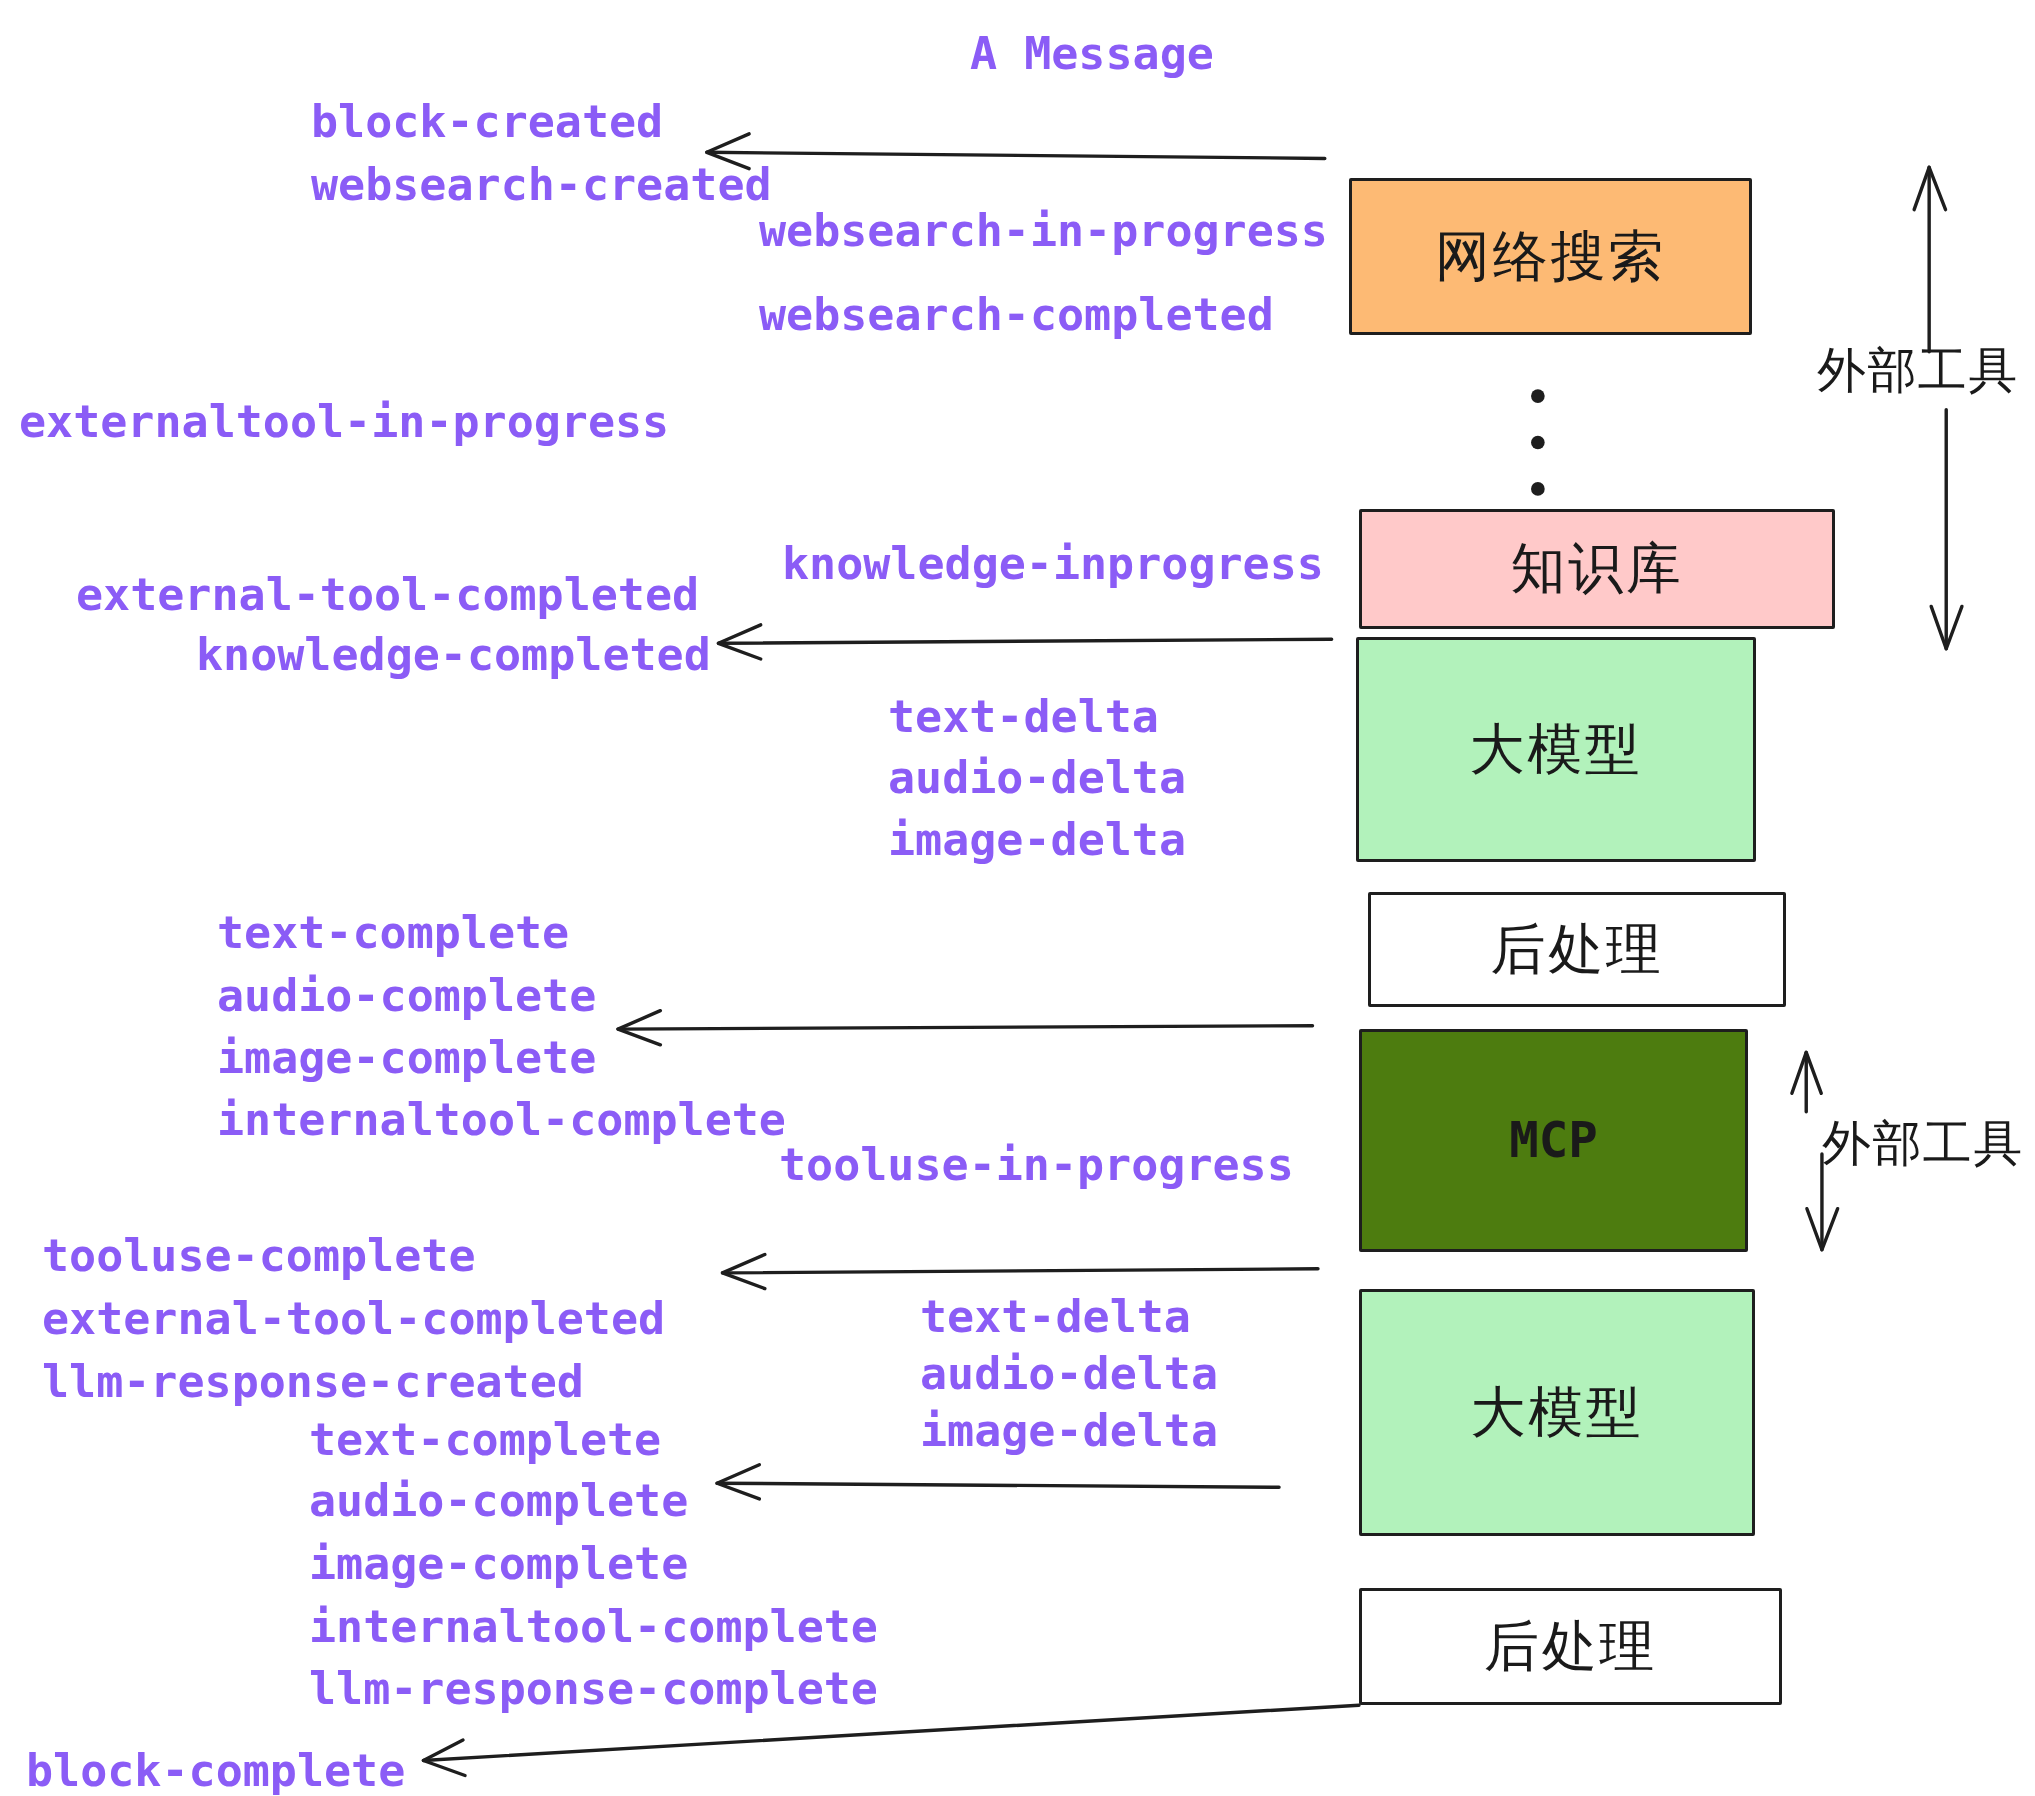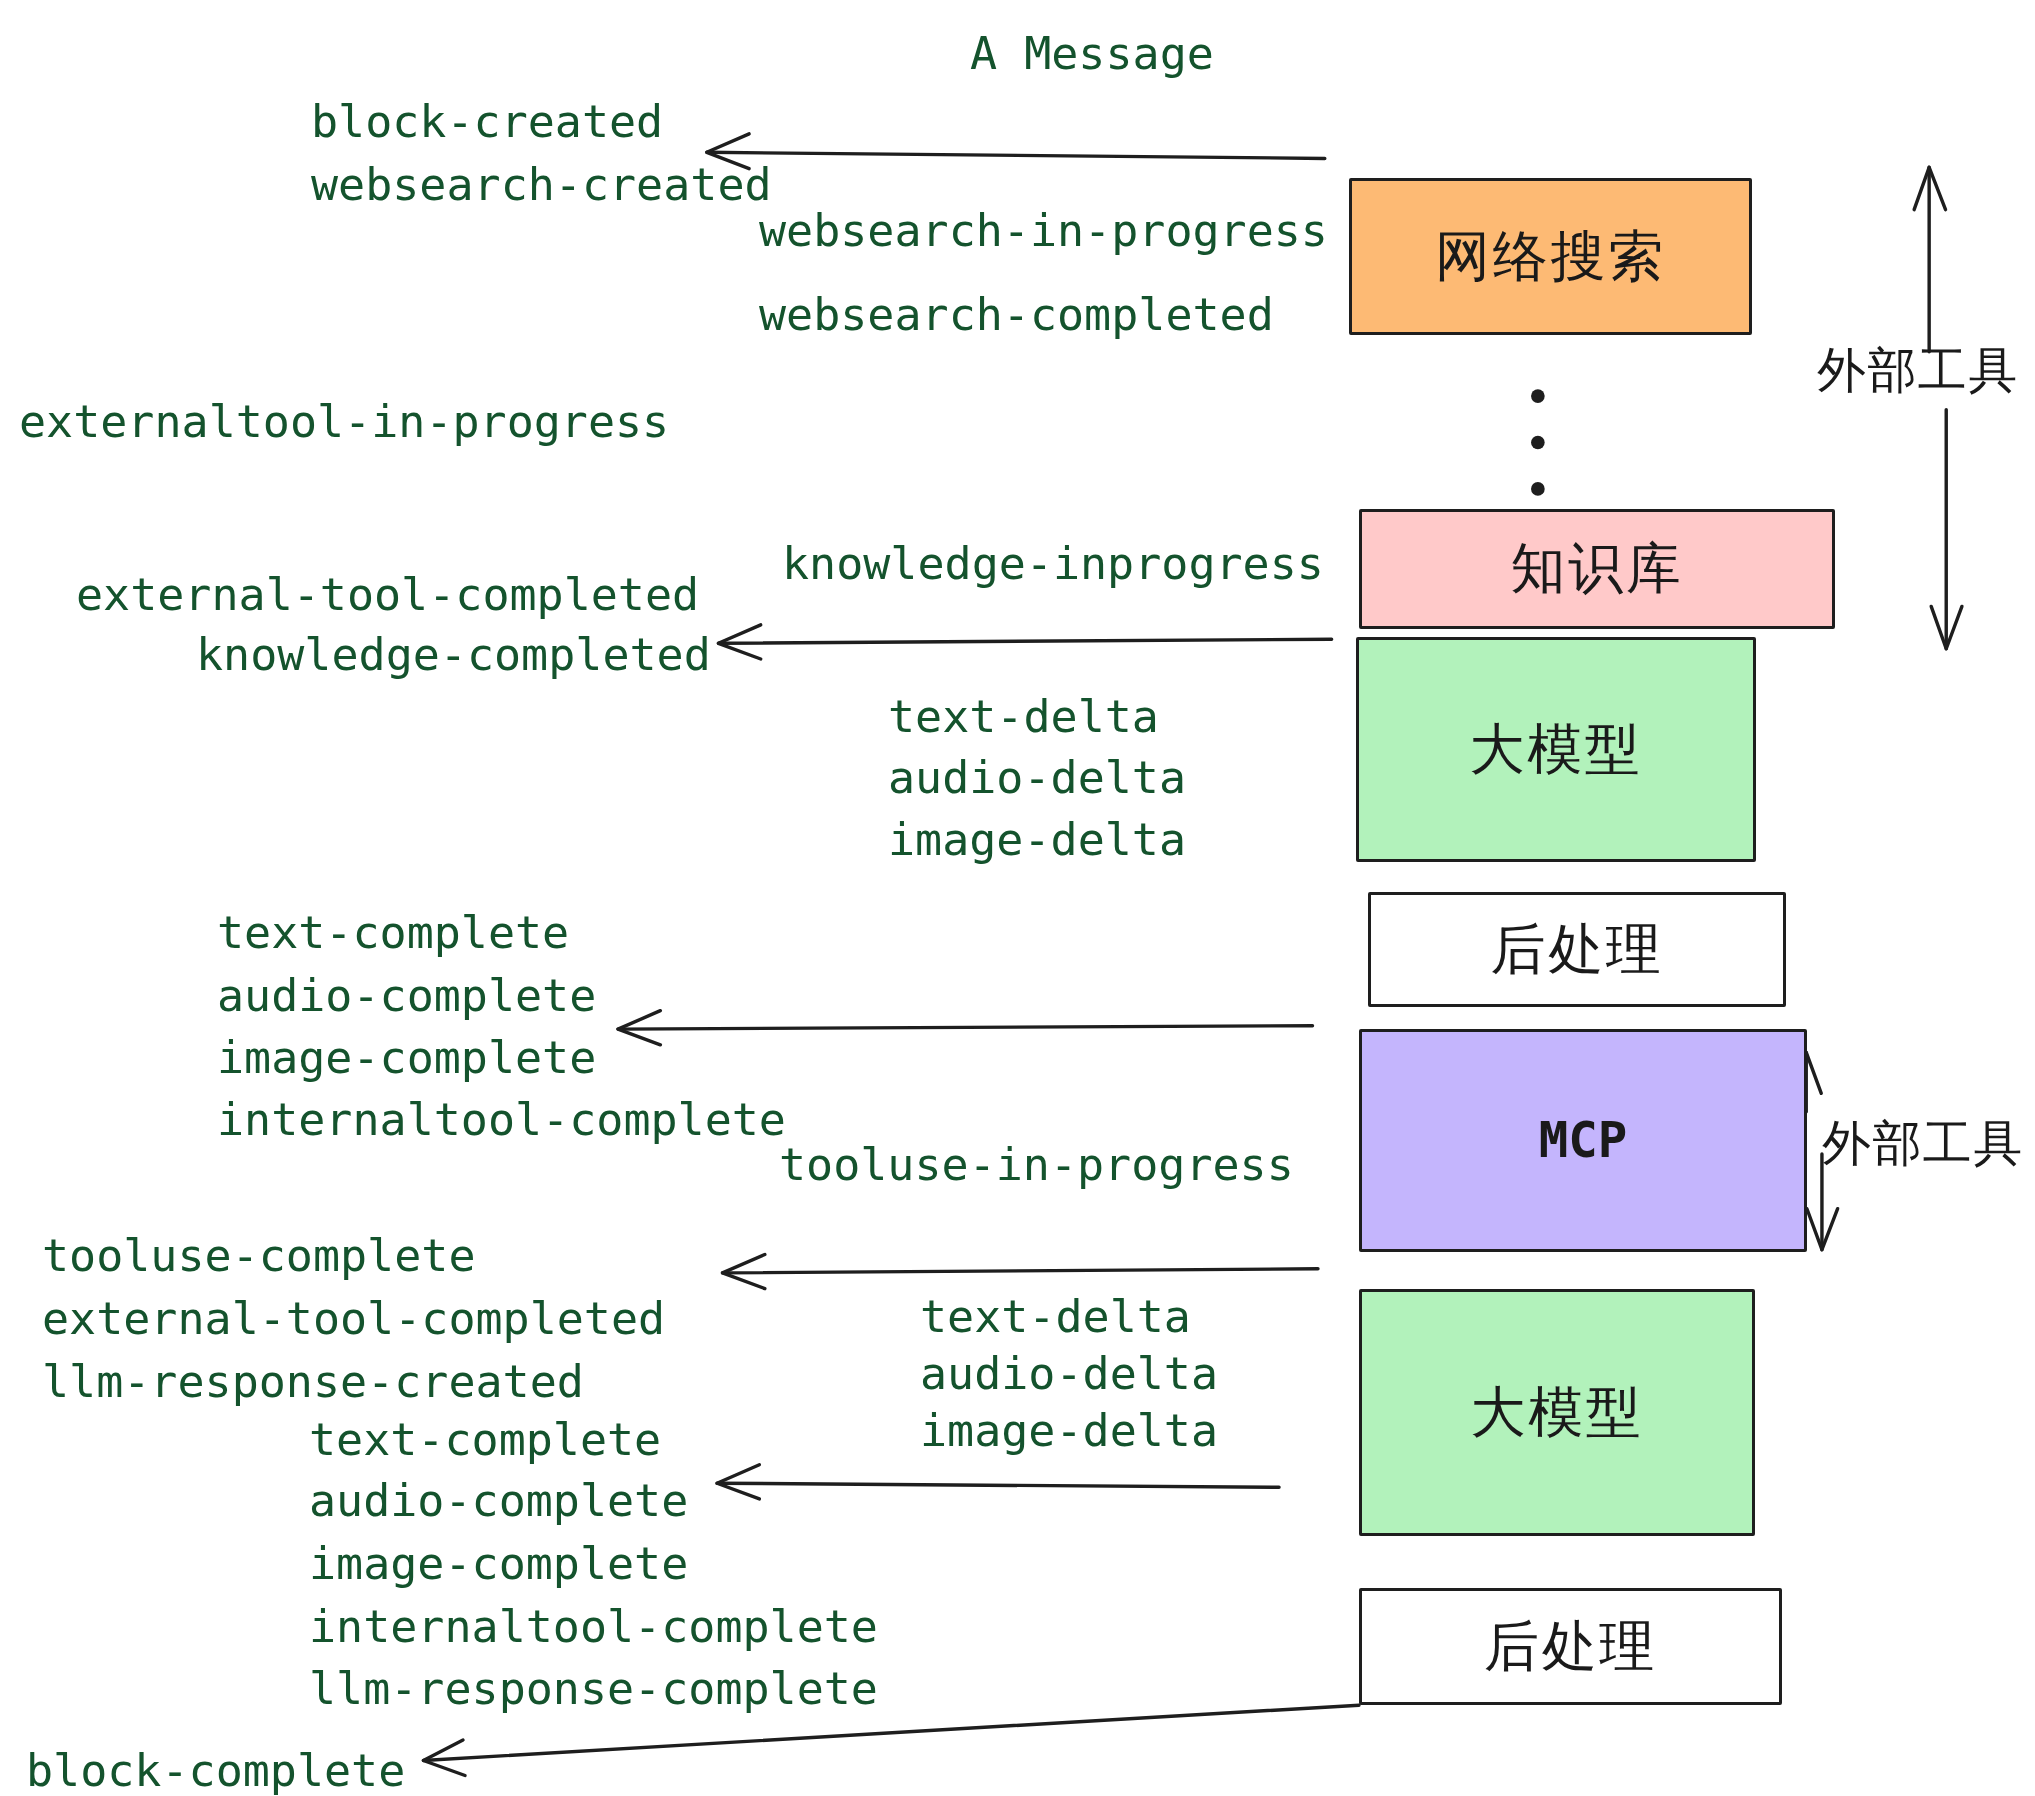--- a/index.html
+++ b/index.html
@@ -25,23 +25,23 @@
     stroke-width: 5;
     fill: none;
     stroke-linecap: round;
     stroke-linejoin: round;
   }
   #arrow-layer circle { fill: #1e1e1e; }
   .mono {
     position: absolute;
     font-family: "DejaVu Sans Mono", "Liberation Mono", monospace;
     font-size: 45px;
-    font-weight: 400;
+    font-weight: 700;
     line-height: 1;
-    color: #14532d;
+    color: #8b5cf6;
     white-space: nowrap;
   }
   .title { font-size: 45px; }
   .box {
     position: absolute;
     border: 3.4px solid #1e1e1e;
     border-radius: 2px;
     box-sizing: border-box;
     display: flex;
     align-items: center;
@@ -160,21 +160,21 @@
   </div>
   <div class="box" style="left: 1359px; top: 509px; width: 476px; height: 120px; background-color: rgb(255, 201, 201);">
     <span class="box-label">知识库</span>
   </div>
   <div class="box" style="left: 1356px; top: 637px; width: 400px; height: 225px; background-color: rgb(178, 242, 187);">
     <span class="box-label">大模型</span>
   </div>
   <div class="box" style="left: 1368px; top: 892px; width: 418px; height: 115px; background-color: rgb(255, 255, 255);">
     <span class="box-label">后处理</span>
   </div>
-  <div class="box" style="left: 1359px; top: 1029px; width: 448px; height: 223px; background-color: #c4b5fd;">
+  <div class="box" style="left: 1359px; top: 1029px; width: 389px; height: 223px; background-color: #4d7c0f;">
     <span class="box-label mono-style">MCP</span>
   </div>
   <div class="box" style="left: 1359px; top: 1289px; width: 396px; height: 247px; background-color: rgb(178, 242, 187);">
     <span class="box-label">大模型</span>
   </div>
   <div class="box" style="left: 1359px; top: 1588px; width: 423px; height: 117px; background-color: rgb(255, 255, 255);">
     <span class="box-label">后处理</span>
   </div>
 
   <div class="side-label" style="left:1817px;top:338px;">外部工具</div>

